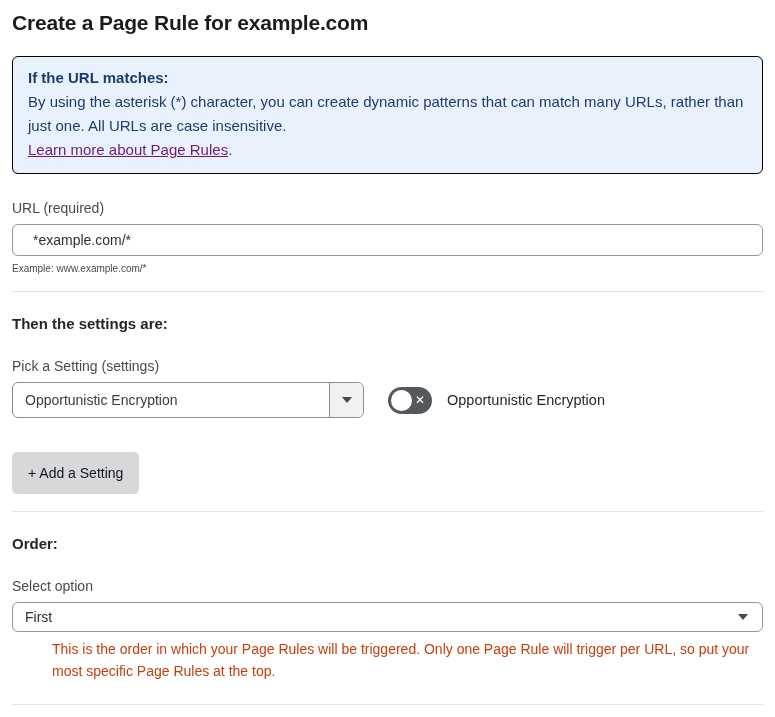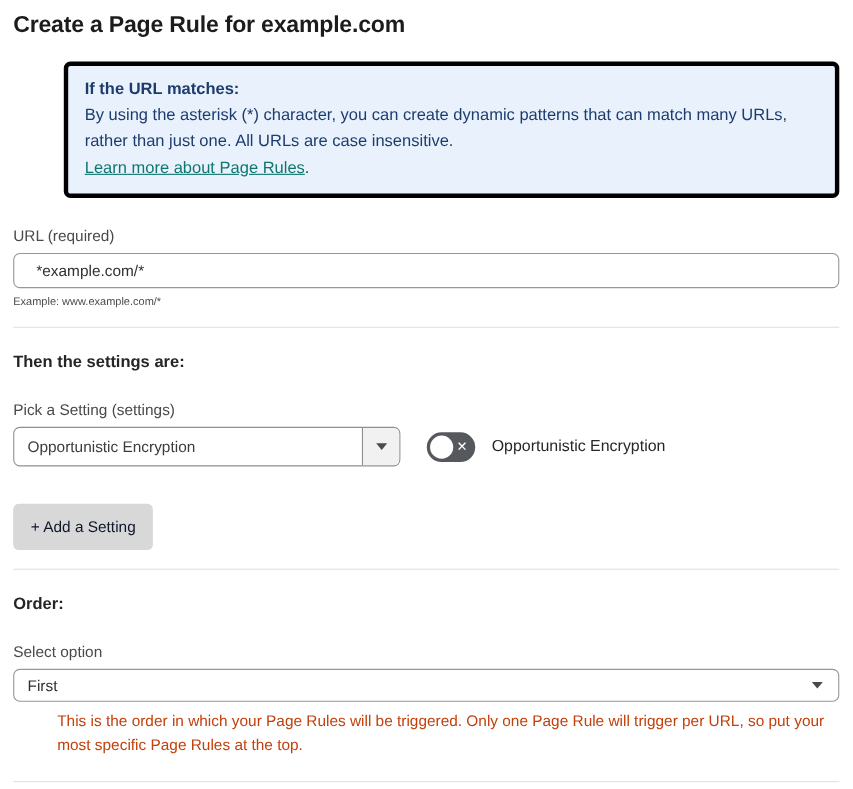--- a/index.html
+++ b/index.html
@@ -18,32 +18,31 @@
     margin: 11px 0 0;
     font-size: 21px;
     font-weight: 700;
     letter-spacing: -0.2px;
     color: #1c1c1e;
   }
 
   .info-box {
     margin-top: 21px;
     background: #e9f2fc;
-    border: 4px solid #000000;
+    border: 1px solid #000000;
     border-radius: 6px;
     padding: 9px 15px 11px;
     color: #1d3c6e;
     font-size: 15px;
     line-height: 24px;
-    margin-left: 46px;
   }
   .info-heading { font-weight: 700; }
   .info-body { }
   .info-link {
-    color: #0f766e;
+    color: #701a75;
     text-decoration: underline;
     cursor: pointer;
   }
 
   .field-label {
     margin-top: 26px;
     font-size: 14px;
     color: #4a4a4c;
   }
   .text-input {

